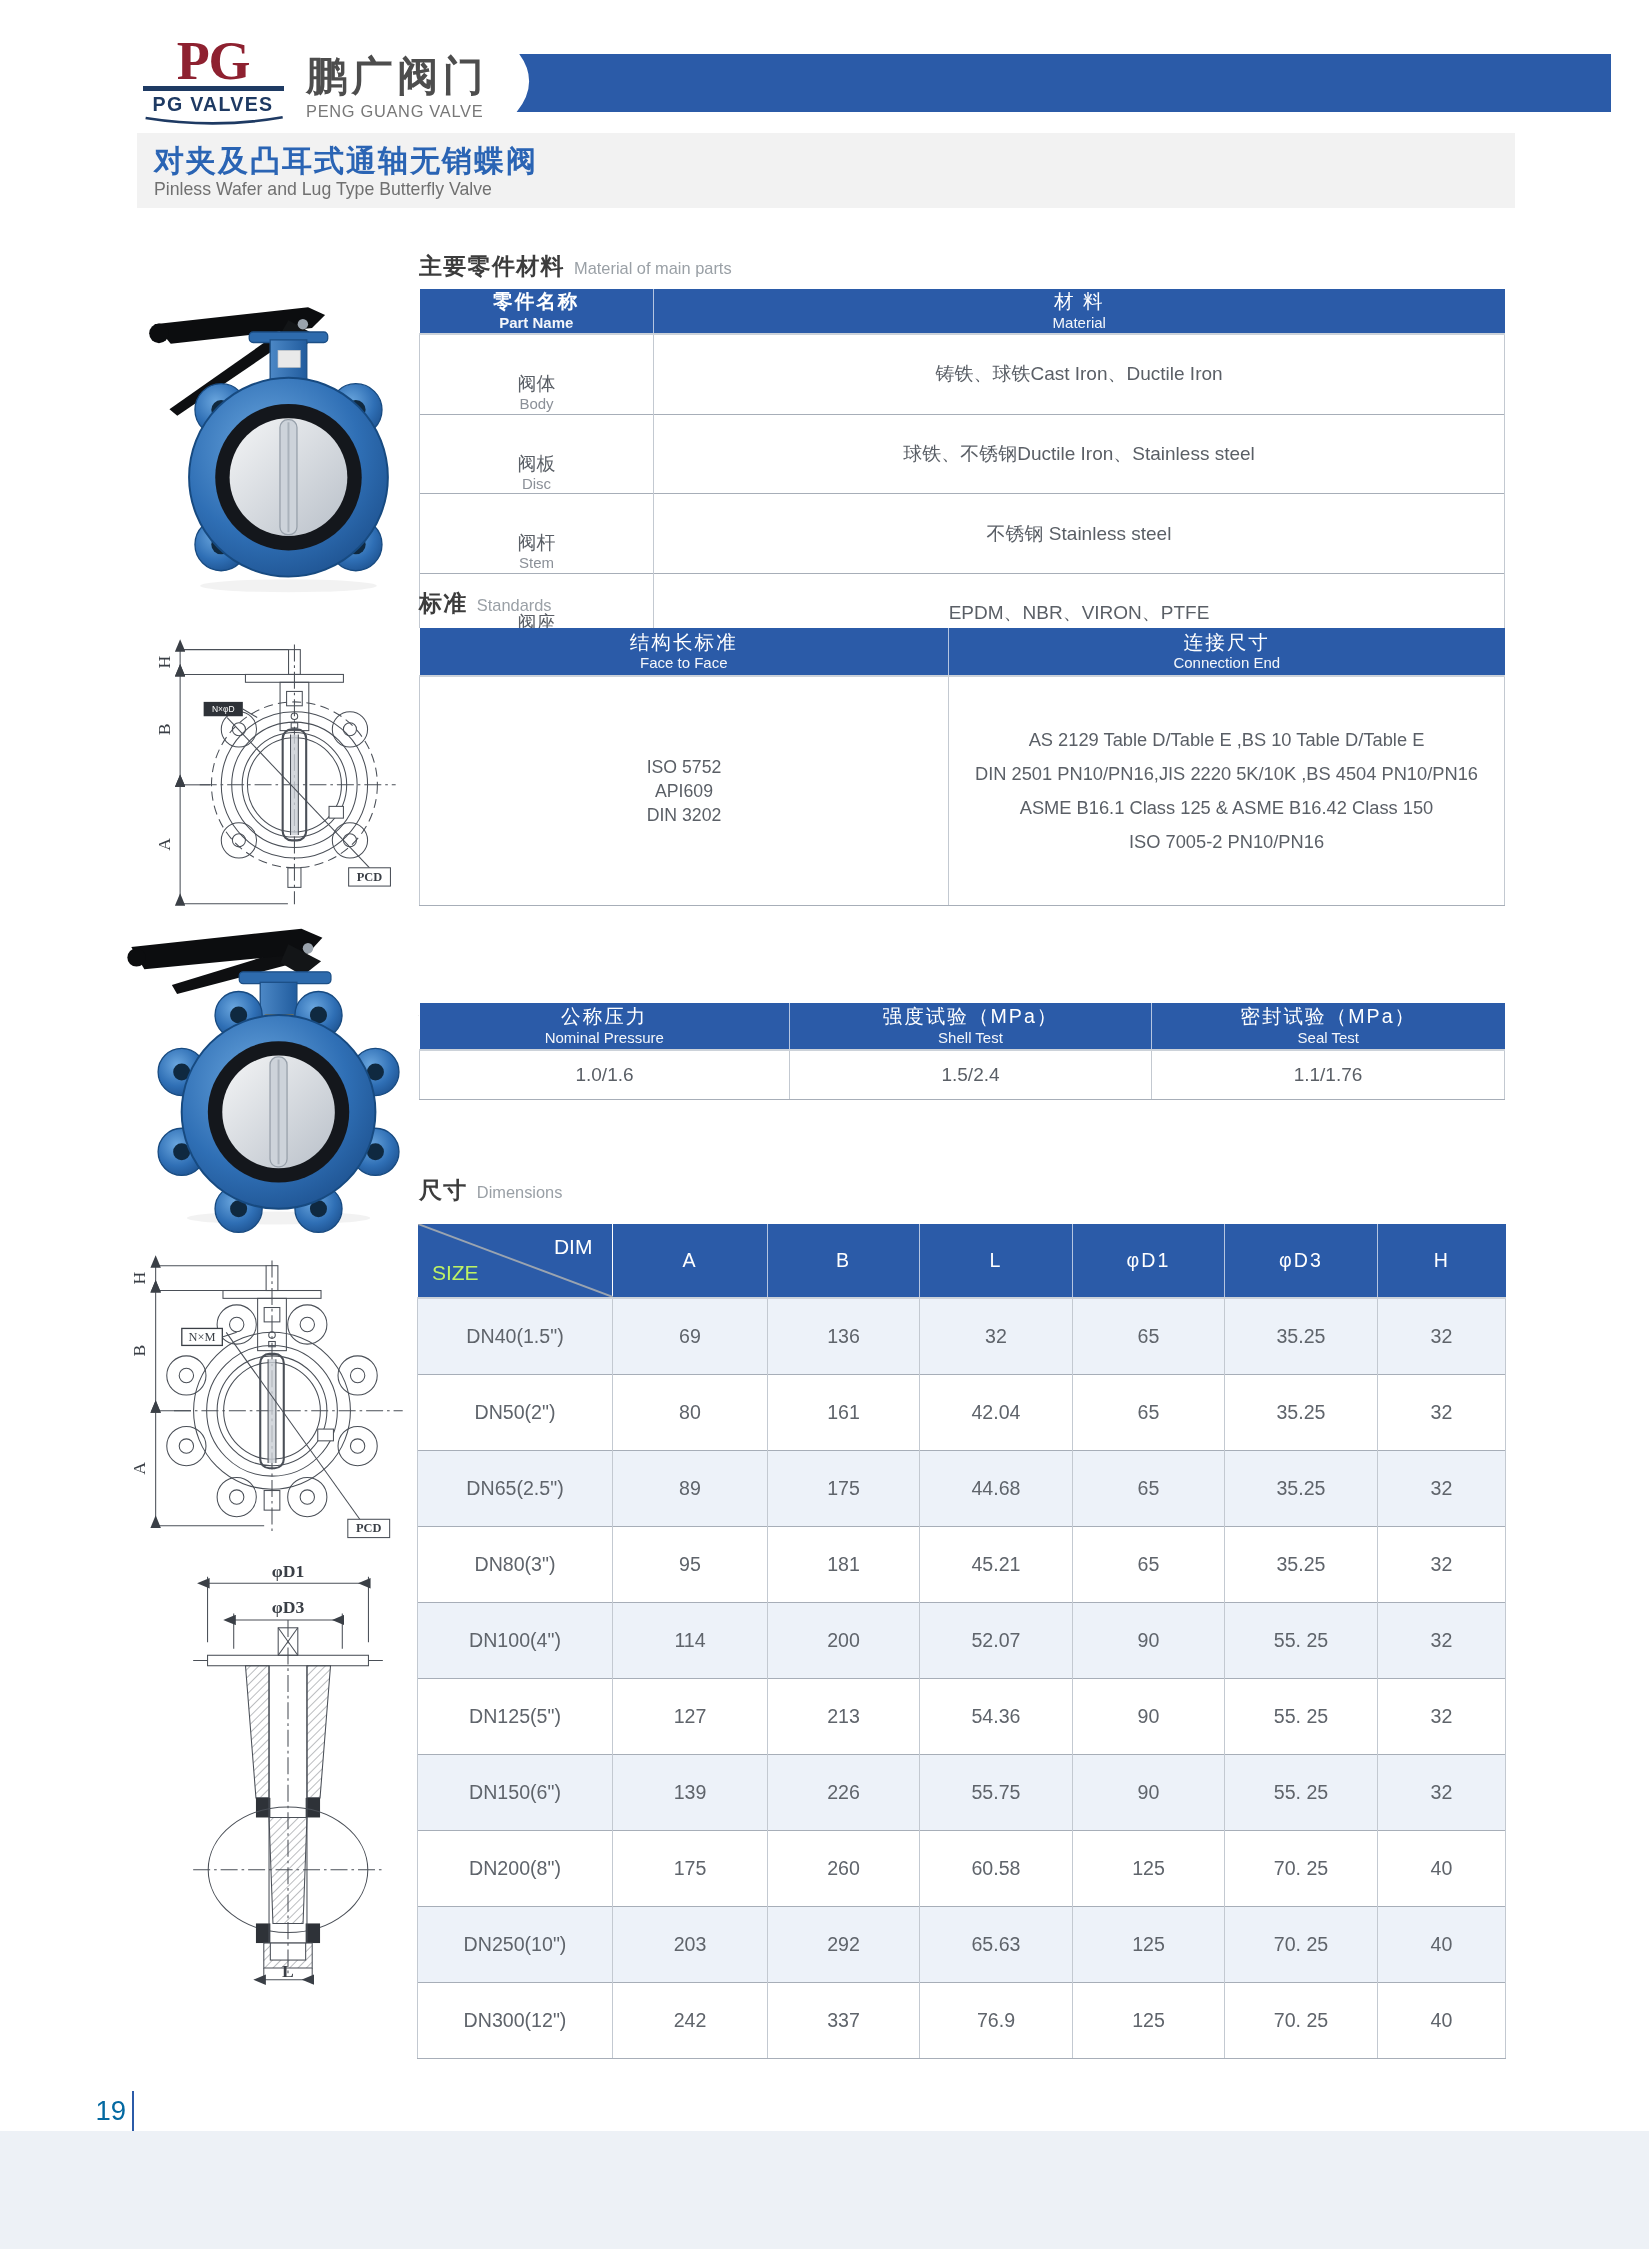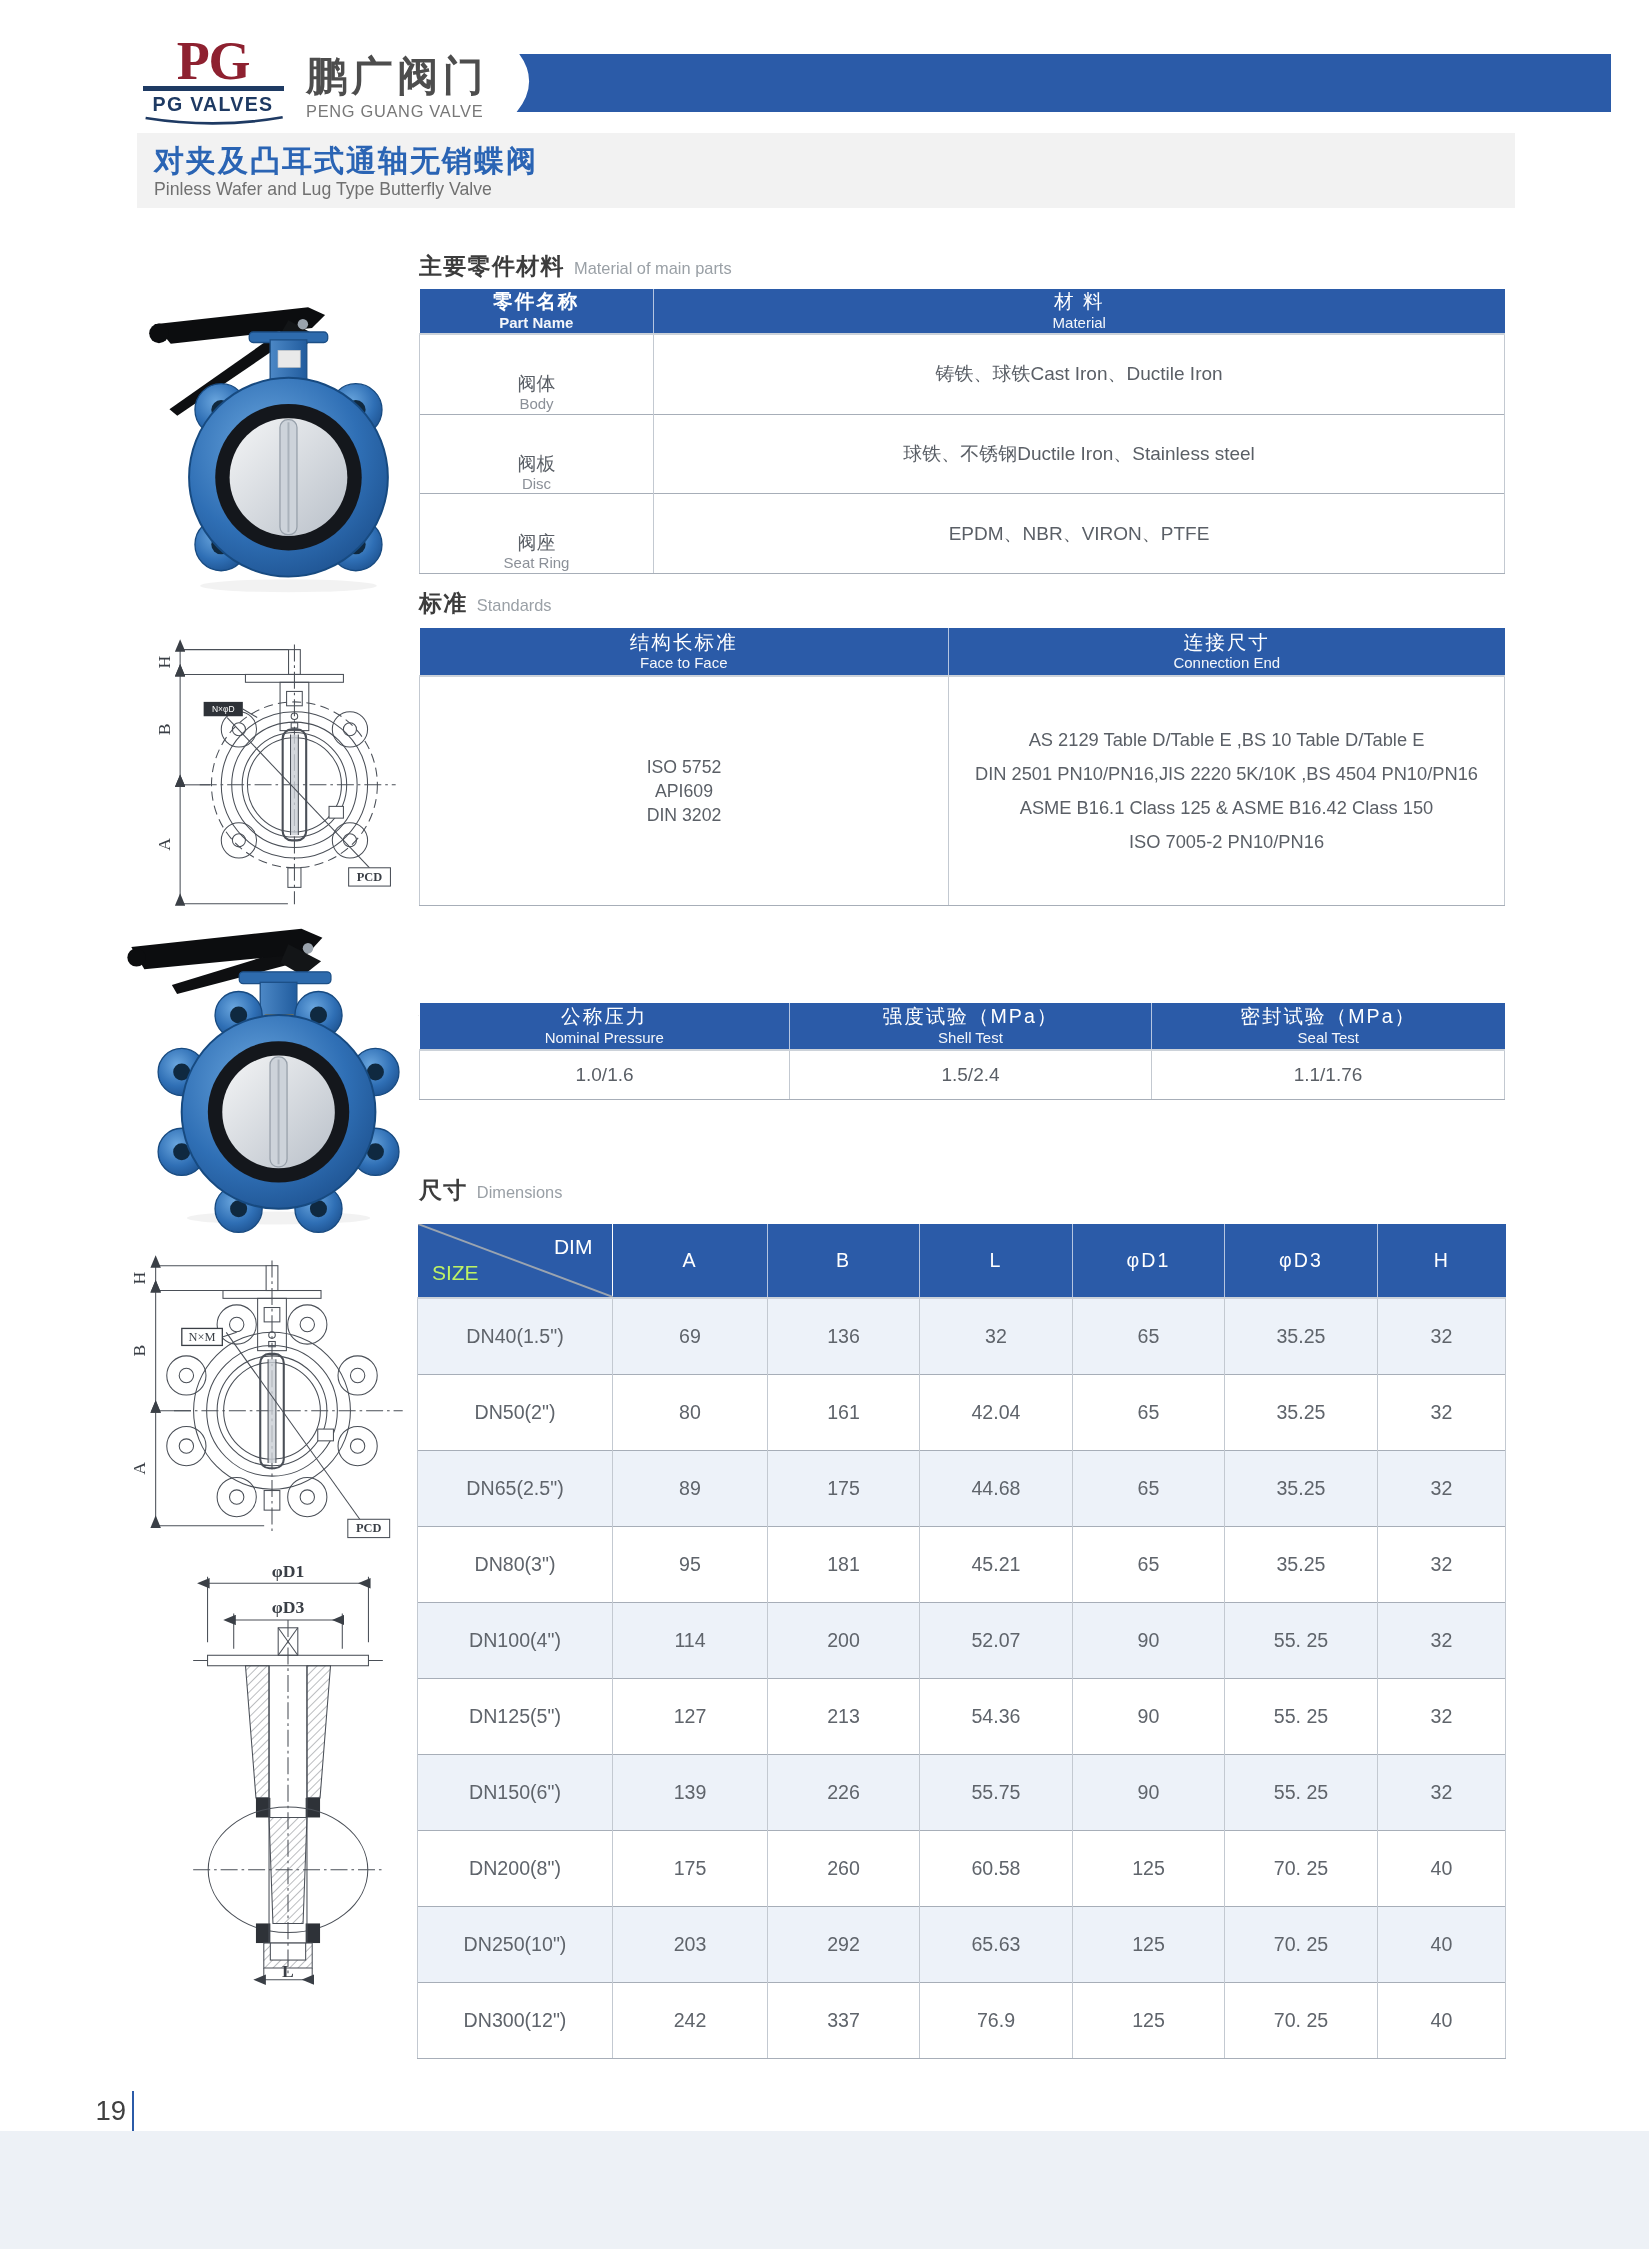--- a/index.html
+++ b/index.html
@@ -43,21 +43,21 @@
   .std-line-wide{font-size:18.3px;line-height:34px;color:#5a5f66;}
 
   
   #dim-table td{font-size:19.6px;color:#5f646b;}
   #dim-table tr:nth-child(even) td{background:#edf2f9;}
   .diag-cell{position:relative;padding:0;}
   .diag-top{position:absolute;right:19.6px;top:10.5px;font-size:21px;color:#fff;}
   .diag-bottom{position:absolute;left:14.4px;bottom:11.8px;font-size:21px;color:#bef264;}
 
   
-  .page-num{left:92px;top:2095px;font-size:27.5px;color:#404040;width:34px;text-align:right;}
+  .page-num{left:92px;top:2095px;font-size:27.5px;color:#0369a1;width:34px;text-align:right;}
   .page-rule{left:132px;top:2091px;width:2px;height:158px;background:#2b5ba8;}
   .footer-band{left:0;top:2131px;width:1650px;height:119px;background:#edf1f6;}
 
   .img-box{position:absolute;}
   svg{display:block;}
   .dwg-label{font-family:"Liberation Serif",serif;font-size:27px;fill:#3a3f46;}
   .dwg-small{font-family:"Liberation Serif",serif;font-size:19px;fill:#3a3f46;}
 </style>
 </head>
 <body>
@@ -421,20 +421,27 @@
   </tr>
   <tr>
     <td style="height:47px;">
       <div class="cell-cn">阀板</div>
       <div class="cell-en">Disc</div>
     </td>
     <td class="cell-val">球铁、不锈钢Ductile Iron、Stainless steel</td>
   </tr>
   <tr>
     <td style="height:47px;">
+      <div class="cell-cn">阀杆</div>
+      <div class="cell-en">Stem</div>
+    </td>
+    <td class="cell-val">不锈钢 Stainless steel</td>
+  </tr>
+  <tr>
+    <td style="height:47px;">
       <div class="cell-cn">阀座</div>
       <div class="cell-en">Seat Ring</div>
     </td>
     <td class="cell-val">EPDM、NBR、VIRON、PTFE</td>
   </tr>
 </tbody>
   </table>
 
 <div class="abs sec-head" style="top:591px;">
   <span class="sec-cn">标准</span>

